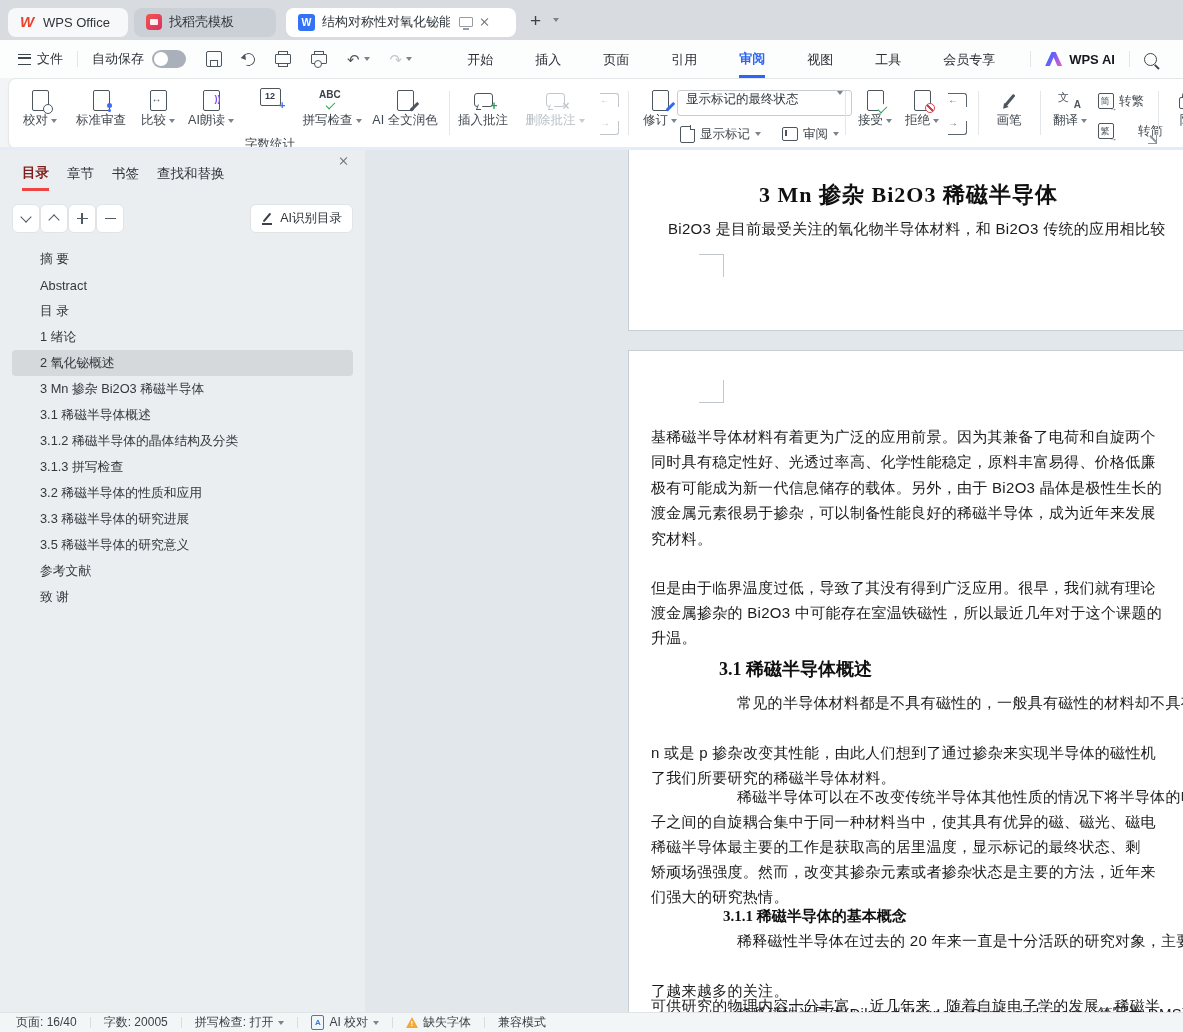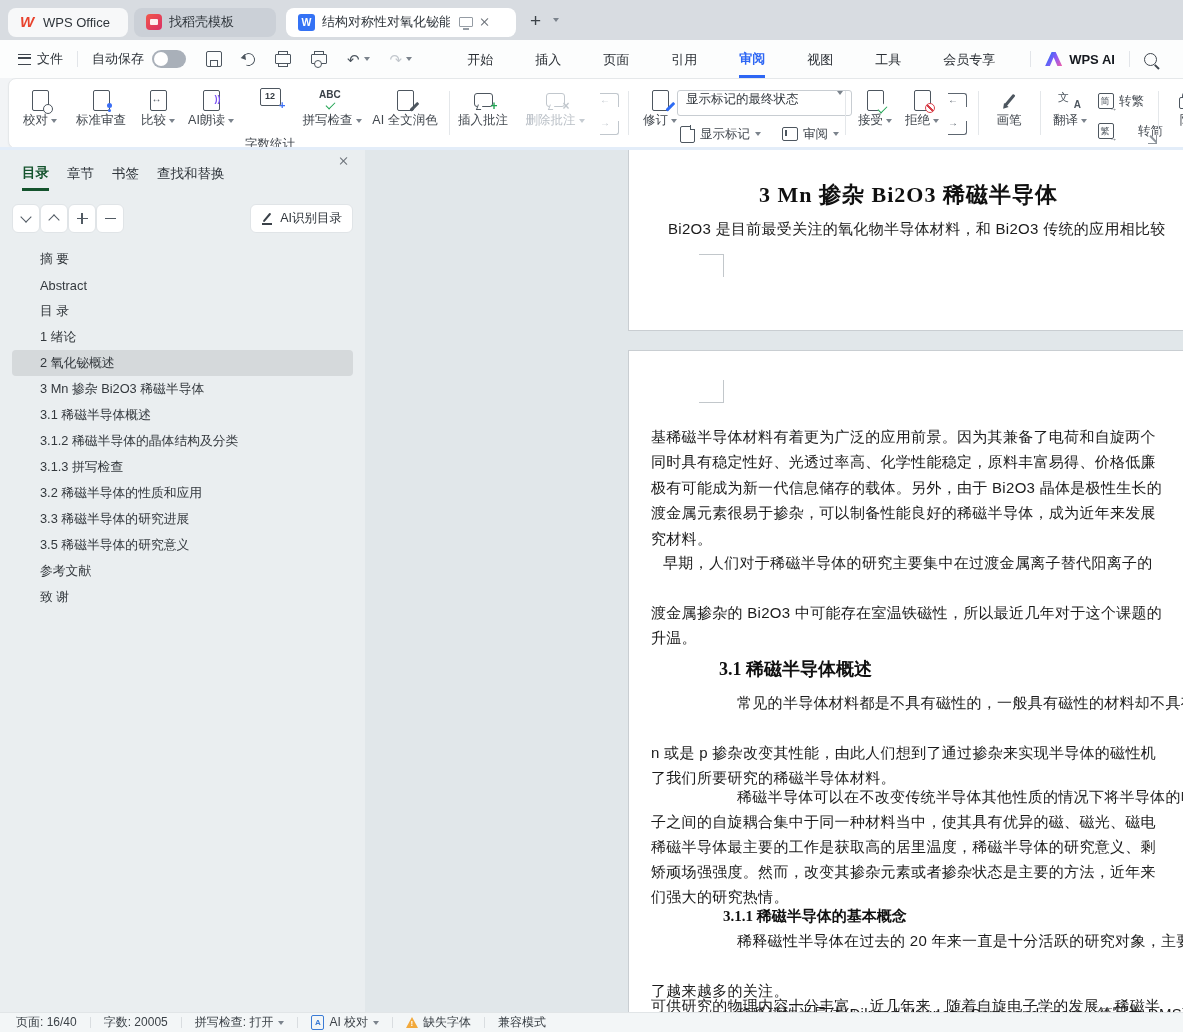--- a/index.html
+++ b/index.html
@@ -106,21 +106,21 @@
   .i-jian::before{content:"\7B80";} .i-fan::before{content:"\7E41";}
   .i-jf::after{content:"\2192";position:absolute;right:-4px;bottom:-5px;font-size:8px;color:#4d565f;}
   .i-lock{position:relative;width:13px;height:10px;border:1.5px solid #4d565f;border-radius:2px;margin-top:6px;}
   .i-lock::before{content:"";position:absolute;left:2px;top:-6px;width:6px;height:5px;border:1.5px solid #4d565f;border-bottom:none;border-radius:4px 4px 0 0;}
   .rexp{position:absolute;left:1148px;top:57px;width:8px;height:8px;border-right:1.6px solid #8e959c;border-bottom:1.6px solid #8e959c;}
   .rexp::after{content:"";position:absolute;right:0;bottom:0;width:9px;height:1.6px;background:#8e959c;transform:rotate(45deg);transform-origin:right bottom;}
   
   .sidebar{position:absolute;left:0;top:150px;width:365px;height:862px;background:#eaeef0;border-right:1px solid #dde1e4;}
   .stabs{position:absolute;left:0;top:12px;width:365px;height:30px;display:flex;align-items:center;font-size:13.5px;color:#2f353b;}
   .stab{margin-left:18px;padding-bottom:6px;}
-  .stab.active{color:#14532d;font-weight:700;border-bottom:3px solid #14532d;margin-left:22px;}
+  .stab.active{color:#7f1d1d;font-weight:700;border-bottom:3px solid #ef4444;margin-left:22px;}
   .sclose{position:absolute;right:16px;top:6px;}
   .sctrl{position:absolute;left:12px;top:54px;width:341px;height:27px;}
   .sbtn{position:absolute;top:0;width:26px;height:27px;background:#fff;border:1px solid #e0e4e7;border-radius:6px;display:flex;align-items:center;justify-content:center;}
   .sb-down{width:7px;height:7px;border-right:1.6px solid #515a63;border-bottom:1.6px solid #515a63;transform:rotate(45deg);margin-top:-3px;}
   .sb-up{width:7px;height:7px;border-right:1.6px solid #515a63;border-bottom:1.6px solid #515a63;transform:rotate(-135deg);margin-top:3px;}
   .sb-plus{position:relative;width:11px;height:11px;}
   .sb-plus::before{content:"";position:absolute;left:0;top:4.7px;width:11px;height:1.6px;background:#515a63;}
   .sb-plus::after{content:"";position:absolute;left:4.7px;top:0;width:1.6px;height:11px;background:#515a63;}
   .sb-minus{position:relative;width:11px;height:11px;}
   .sb-minus::before{content:"";position:absolute;left:0;top:4.7px;width:11px;height:1.6px;background:#515a63;}
@@ -434,30 +434,30 @@
       <div class="dl" style="left:39px;top:69px;">Bi2O3 是目前最受关注的氧化物半导体材料，和 Bi2O3 传统的应用相比较</div>
       <span class="fold1" style="left:70px;top:104px;"></span>
     </div>
     <div class="page page2">
       <span class="fold2" style="left:70px;top:29px;"></span>
       <div class="dl" style="left:22px;top:76px;">基稀磁半导体材料有着更为广泛的应用前景。因为其兼备了电荷和自旋两个</div>
       <div class="dl" style="left:22px;top:101px;">同时具有稳定性好、光透过率高、化学性能稳定，原料丰富易得、价格低廉</div>
       <div class="dl" style="left:22px;top:127px;">极有可能成为新一代信息储存的载体。另外，由于 Bi2O3 晶体是极性生长的</div>
       <div class="dl" style="left:22px;top:152px;">渡金属元素很易于掺杂，可以制备性能良好的稀磁半导体，成为近年来发展</div>
       <div class="dl" style="left:22px;top:178px;">究材料。</div>
-      <div class="dl" style="left:34px;top:202px;">早期，人们对于稀磁半导体的研究主要集中在过渡金属离子替代阳离子的</div>
+      <div class="dl" style="left:22px;top:227px;">但是由于临界温度过低，导致了其没有得到广泛应用。很早，我们就有理论</div>
       <div class="dl" style="left:22px;top:252px;">渡金属掺杂的 Bi2O3 中可能存在室温铁磁性，所以最近几年对于这个课题的</div>
       <div class="dl" style="left:22px;top:277px;">升温。</div>
       <div class="h-mid" style="left:90px;top:306px;">3.1 稀磁半导体概述</div>
       <div class="dl" style="left:108px;top:342px;">常见的半导体材料都是不具有磁性的，一般具有磁性的材料却不具有半</div>
       <div class="dl" style="left:22px;top:392px;">n 或是 p 掺杂改变其性能，由此人们想到了通过掺杂来实现半导体的磁性机</div>
       <div class="dl" style="left:22px;top:417px;">了我们所要研究的稀磁半导体材料。</div>
       <div class="dl" style="left:108px;top:436px;">稀磁半导体可以在不改变传统半导体其他性质的情况下将半导体的电</div>
       <div class="dl" style="left:22px;top:461px;">子之间的自旋耦合集中于同一种材料当中，使其具有优异的磁、磁光、磁电</div>
-      <div class="dl" style="left:22px;top:486px;">稀磁半导体最主要的工作是获取高的居里温度，稀磁半导体的研究意义、剩</div>
+      <div class="dl" style="left:22px;top:486px;">稀磁半导体最主要的工作是获取高的居里温度，显示标记的最终状态、剩</div>
       <div class="dl" style="left:22px;top:511px;">矫顽场强强度。然而，改变其掺杂元素或者掺杂状态是主要的方法，近年来</div>
       <div class="dl" style="left:22px;top:536px;">们强大的研究热情。</div>
       <div class="h-sml" style="left:94px;top:556px;">3.1.1 稀磁半导体的基本概念</div>
       <div class="dl" style="left:108px;top:580px;">稀释磁性半导体在过去的 20 年来一直是十分活跃的研究对象，主要原</div>
       <div class="dl" style="left:22px;top:605px;margin-top:40px;">可供研究的物理内容十分丰富。 近几年来，随着自旋电子学的发展，稀磁半</div>
       <div class="dl" style="left:22px;top:630px;">了越来越多的关注。</div>
       <div class="dl" style="left:108px;top:653px;">稀释磁性半导体(Diluted Magnetic Semiconductors，简写为 DMS)也称半</div>
     </div>
   </div>
 

